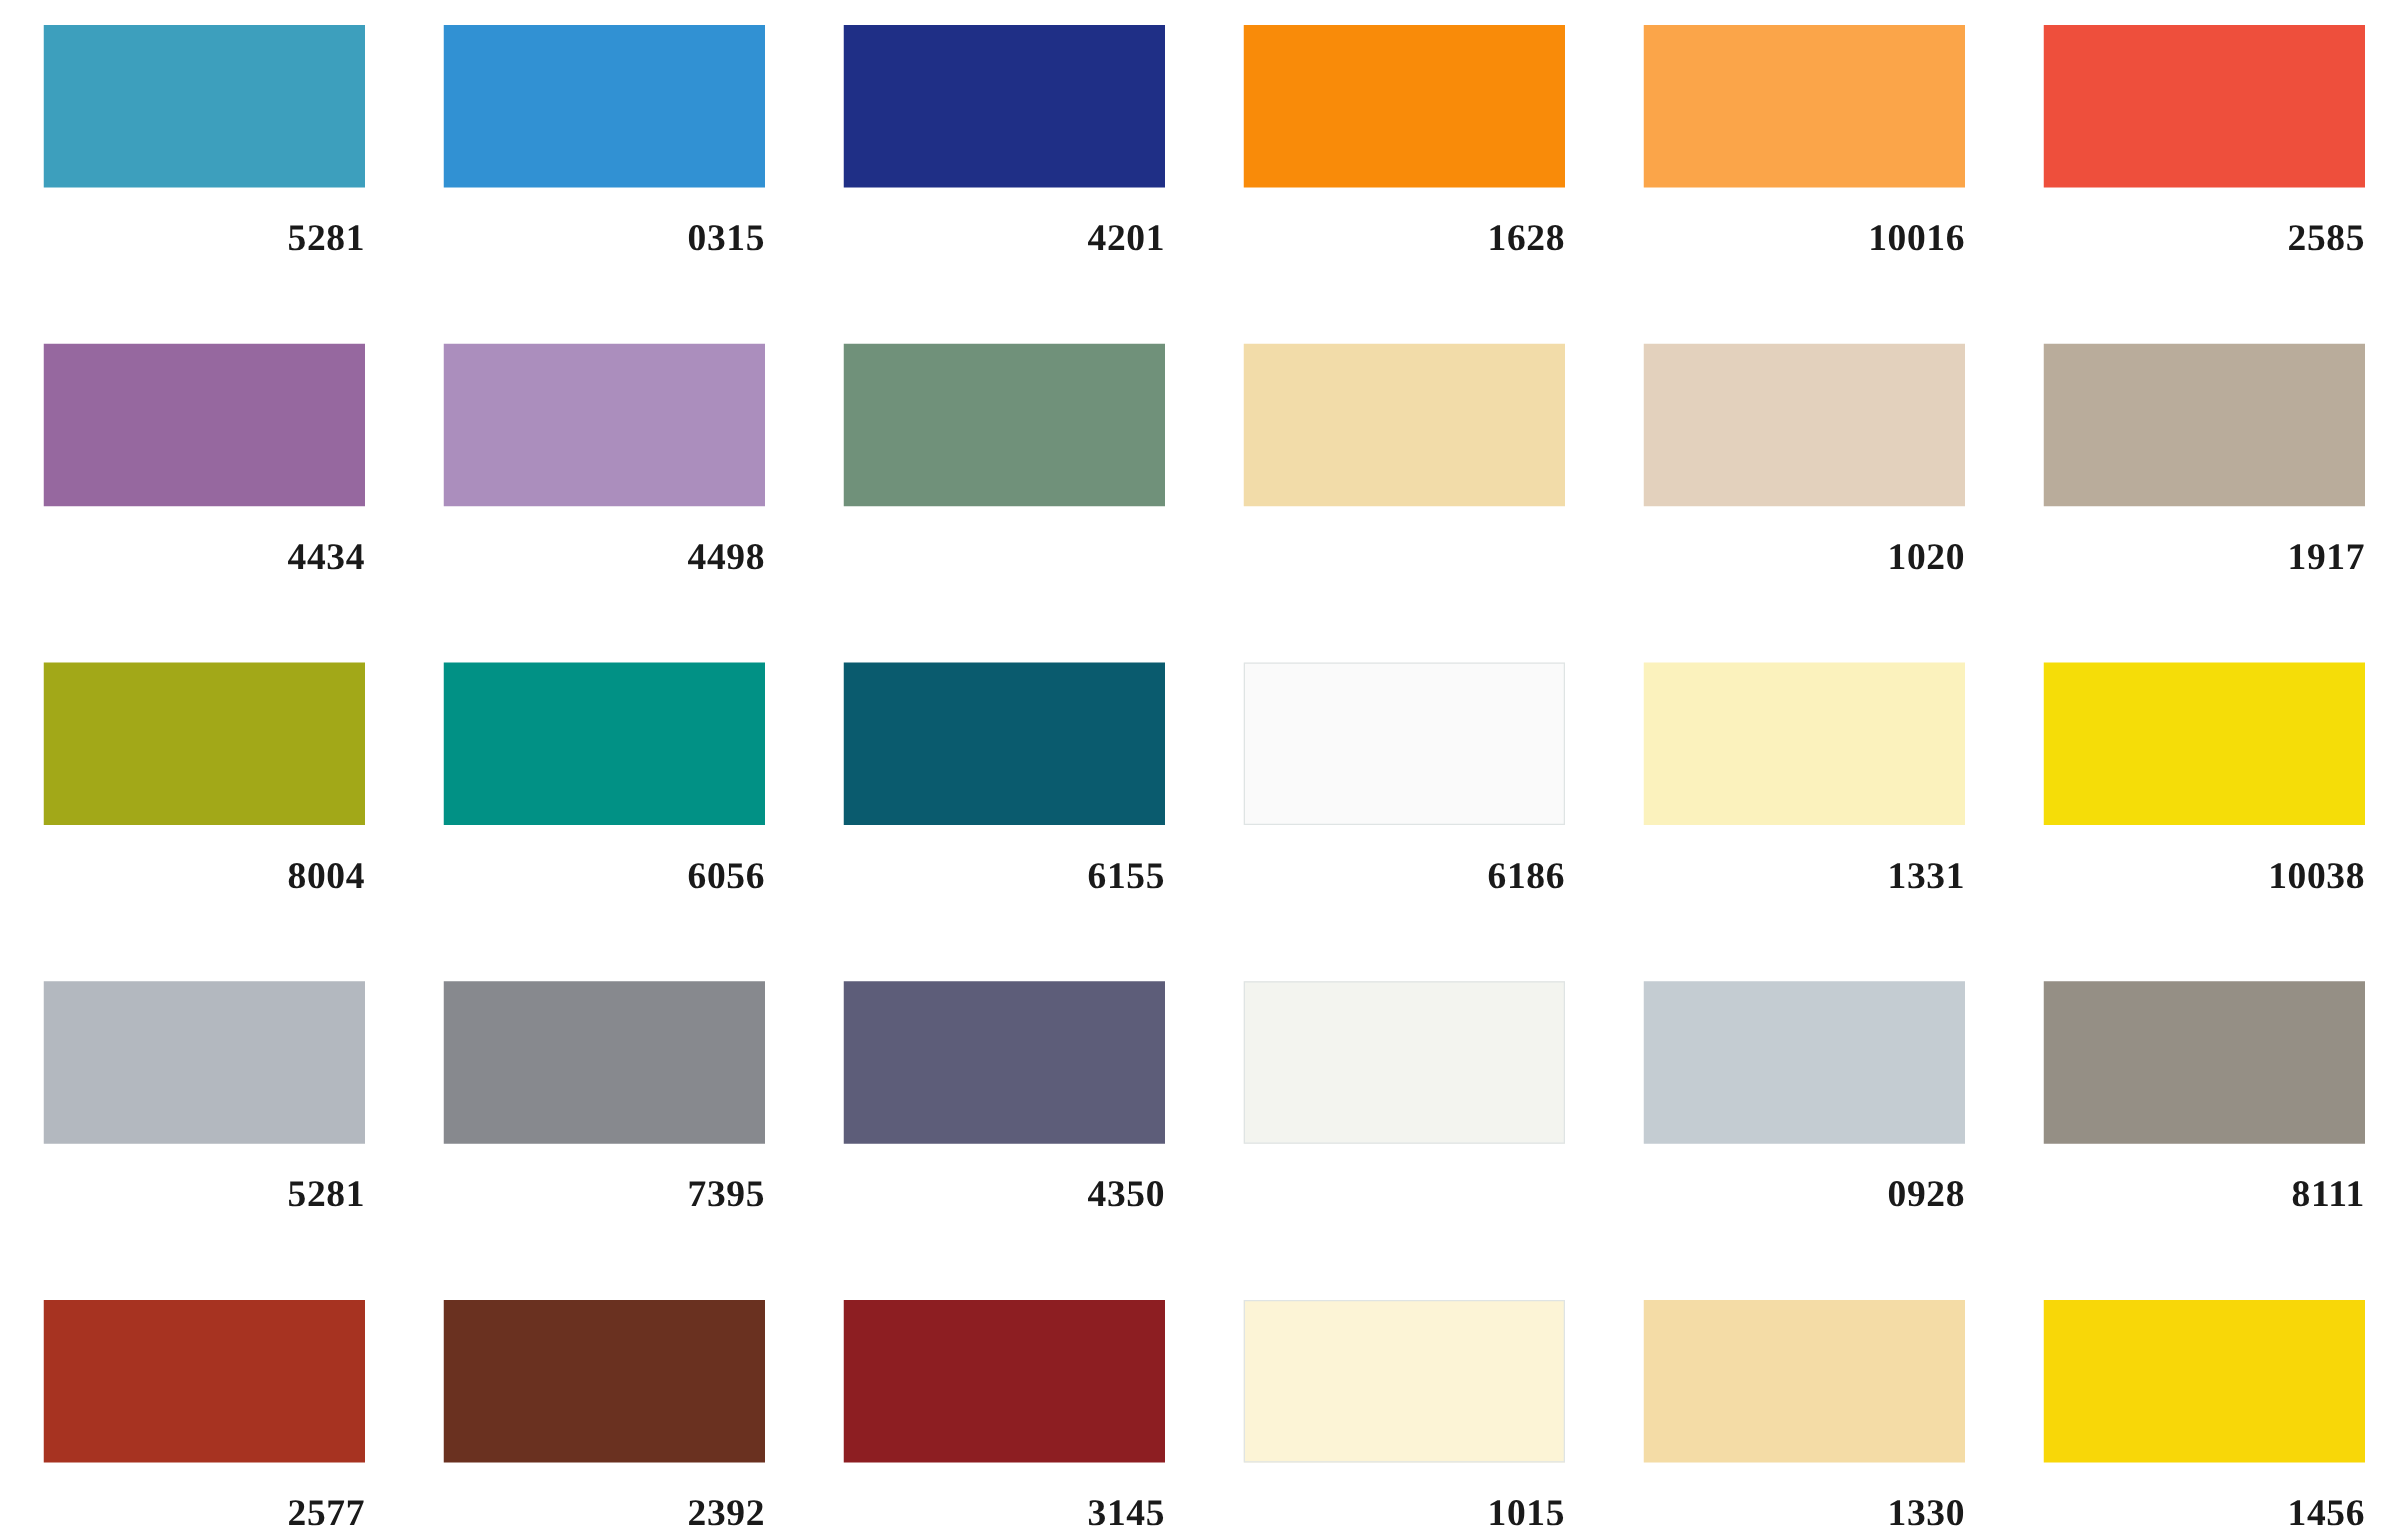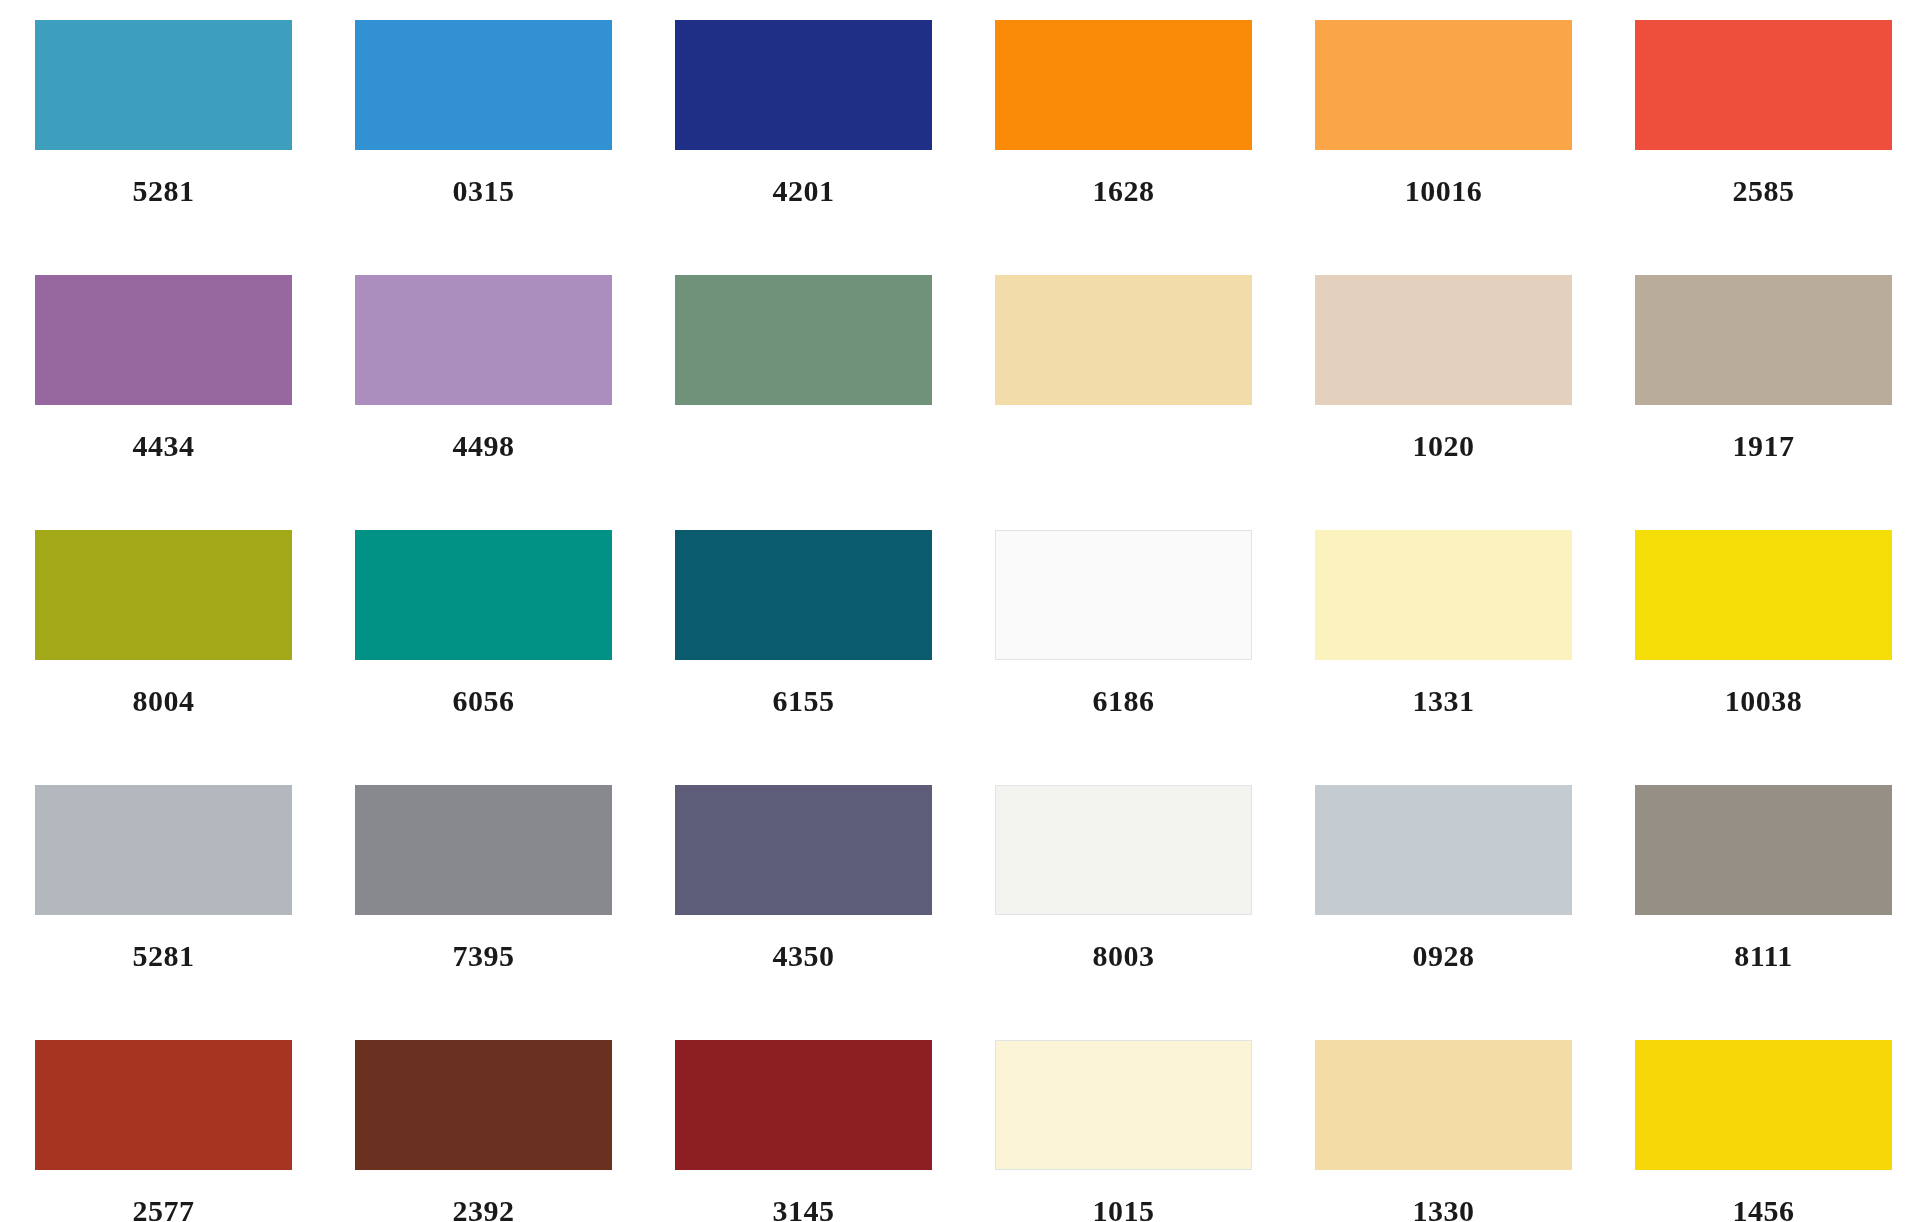--- a/index.html
+++ b/index.html
@@ -42,21 +42,21 @@
   .swatch-chip {
     width: 257px;
     height: 130px;
     display: block;
     box-sizing: border-box;
   }
 
   .swatch-label {
     display: block;
     width: 257px;
-    text-align: center;
+    text-align: right;
     font-family: "Liberation Serif", "DejaVu Serif", serif;
     font-weight: bold;
     font-size: 30px;
     line-height: 30px;
     letter-spacing: 0.5px;
     color: #1a1a1a;
     padding-top: 26px;
     white-space: nowrap;
   }
 </style>
@@ -142,21 +142,20 @@
       <div class="swatch-cell">
         <div class="swatch-chip" style="background-color: rgb(135, 137, 142);"></div>
         <div class="swatch-label">7395</div>
       </div>
       <div class="swatch-cell">
         <div class="swatch-chip" style="background-color: rgb(93, 93, 121);"></div>
         <div class="swatch-label">4350</div>
       </div>
       <div class="swatch-cell">
         <div class="swatch-chip" style="background-color: rgb(243, 244, 239); border: 1px solid rgb(223, 228, 228);"></div>
-        <div class="swatch-label">8003</div>
       </div>
       <div class="swatch-cell">
         <div class="swatch-chip" style="background-color: rgb(196, 204, 210);"></div>
         <div class="swatch-label">0928</div>
       </div>
       <div class="swatch-cell">
         <div class="swatch-chip" style="background-color: rgb(149, 143, 133);"></div>
         <div class="swatch-label">8111</div>
       </div>
       <div class="swatch-cell">

